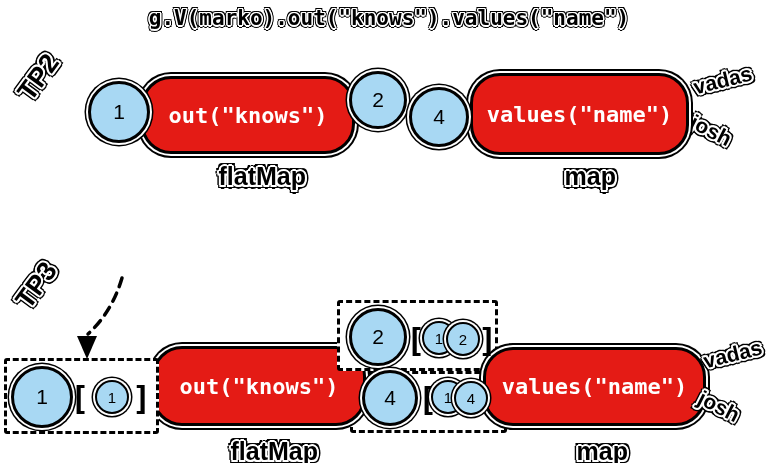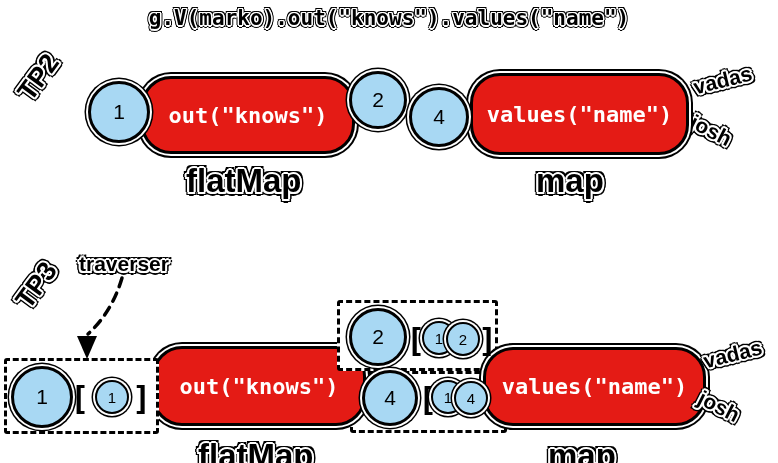--- a/index.html
+++ b/index.html
@@ -17,21 +17,21 @@
     -2.5px 0 0 #000,2.5px 0 0 #000,0 -2.5px 0 #000,0 2.5px 0 #000,
     -2px -2px 0 #000,2px -2px 0 #000,-2px 2px 0 #000,2px 2px 0 #000;}
   .outl-lg{text-shadow:
     -2px 0 0 #fff,2px 0 0 #fff,0 -2px 0 #fff,0 2px 0 #fff,
     -1.5px -1.5px 0 #fff,1.5px -1.5px 0 #fff,-1.5px 1.5px 0 #fff,1.5px 1.5px 0 #fff,
     -3.5px 0 0 #000,3.5px 0 0 #000,0 -3.5px 0 #000,0 3.5px 0 #000,
     -2.8px -2.8px 0 #000,2.8px -2.8px 0 #000,-2.8px 2.8px 0 #000,2.8px 2.8px 0 #000;}
 
   .lbl{position:absolute;font-weight:bold;color:#000;white-space:nowrap;}
   .section-lbl{font-size:27px;transform:rotate(-54deg);transform-origin:center;}
-  .op-lbl{font-size:33px;text-align:left;}
+  .op-lbl{font-size:25px;text-align:right;}
   .result-lbl{font-size:21px;transform-origin:left top;}
 
   .redbox{position:absolute;background:#e41b15;border:3px solid #000;border-radius:30px;
           box-shadow:0 0 0 2px #fff,0 0 0 4px #000;
           display:flex;align-items:center;justify-content:center;
           color:#fff;font-family:"DejaVu Sans Mono",monospace;font-weight:bold;font-size:22px;
           white-space:nowrap;}
   .circle{position:absolute;background:#a8d8f3;border:3px solid #000;border-radius:50%;
           box-shadow:0 0 0 2px #fff,0 0 0 3.5px #000;
           display:flex;align-items:center;justify-content:center;
@@ -73,21 +73,20 @@
   </div>
 
   <div class="lbl result-lbl outl-lg" style="left:691px;top:76px;transform:rotate(-14deg);">vadas</div>
   <div class="lbl result-lbl outl-lg" style="left:697px;top:110px;transform:rotate(27deg);">josh</div>
 
   <div class="lbl op-lbl outl-lg" style="left:186px;top:162px;width:120px;">flatMap</div>
   <div class="lbl op-lbl outl-lg" style="left:536px;top:162px;width:80px;">map</div>
 
   <div class="lbl section-lbl outl-lg" style="left:12px;top:270px;">TP3</div>
 
-  <div class="lbl outl-lg" style="left:79px;top:252px;font-size:21px;">traverser</div>
 
   <svg class="abs" style="left:60px;top:272px;z-index:2;" width="80" height="95" viewBox="0 0 80 95">
     <path d="M 62 6 Q 52 40 28 62" fill="none" stroke="#000" stroke-width="3.5" stroke-dasharray="9 7" stroke-linecap="round"></path>
     <polygon points="17,64 37,64 27,87" fill="#000"></polygon>
   </svg>
 
   <div class="dashedbox" style="left:4px;top:358px;width:155px;height:76px;z-index:6;"></div>
   <div class="circle big" style="left:11px;top:366px;width:62px;height:62px;z-index:7;">
     <span>1</span>
   </div>

